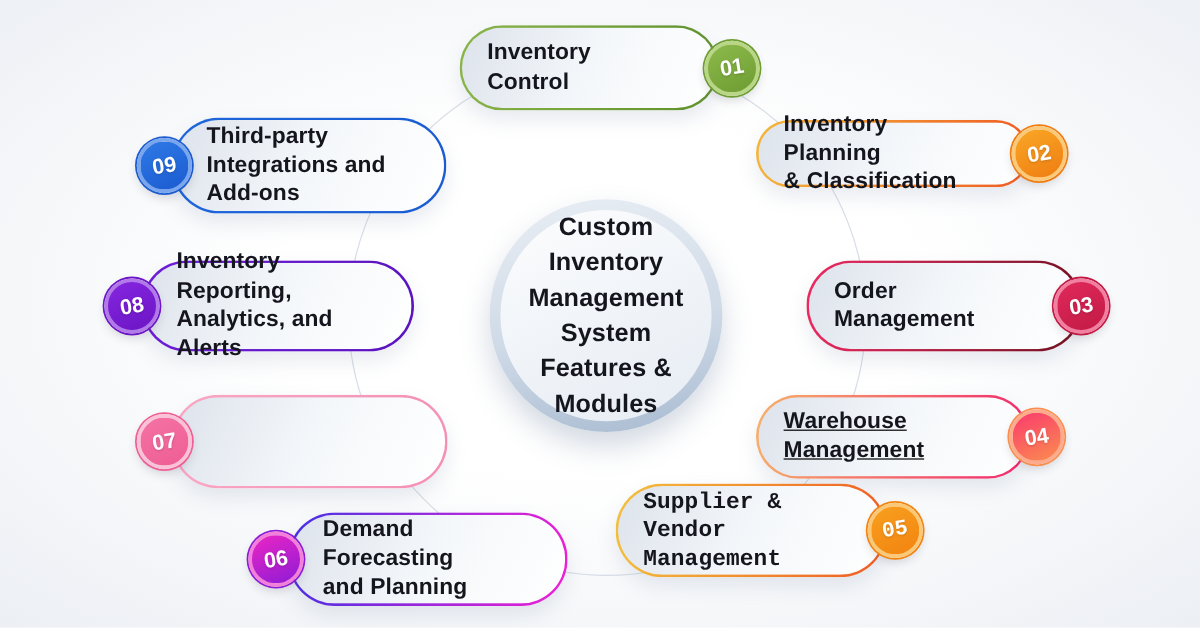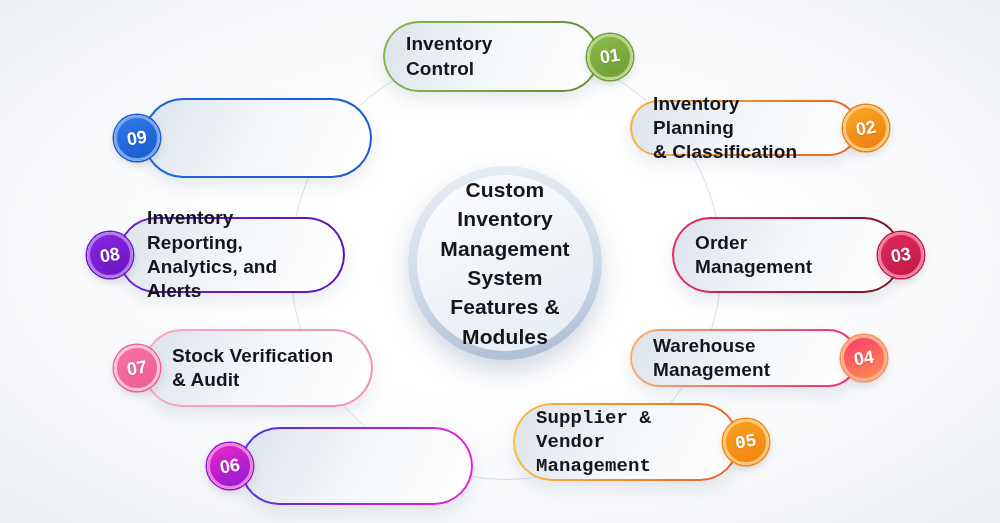--- a/index.html
+++ b/index.html
@@ -59,21 +59,21 @@
     display:flex;align-items:center;justify-content:center;
     color:#ffffff;font-size:18px;font-weight:700;box-sizing:border-box;
   }
   .badge .num{display:inline-block;transform:rotate(-9deg);text-shadow:0 1px 2px rgba(0,0,0,.15);}
   .badge-right .badge{right:var(--boff);}
   .badge-left  .badge{left:var(--boff);}
   
   .pos-1{left:383px;top:21px;width:216px;height:71px;justify-content:flex-end;--boff:-36px;}
   .pos-2{left:630px;top:100px;width:228px;height:56px;--boff:-33px;}
   .pos-3{left:672px;top:217px;width:230px;height:76px;align-items:center;--boff:-24px;}
-  .pos-4{left:630px;top:329px;width:228px;height:58px;--boff:-31px;}
+  .pos-4{left:630px;top:329px;width:228px;height:70px;text-decoration:underline;--boff:-31px;}
   .pos-5{left:513px;top:403px;width:226px;height:78px;font-family:Liberation Mono, monospace;--boff:-32px;}
   .pos-6{left:240px;top:427px;width:233px;height:78px;--boff:-35px;}
   .pos-7{left:143px;top:329px;width:230px;height:78px;--boff:-31px;}
   .pos-8{left:118px;top:217px;width:227px;height:76px;--boff:-33px;}
   .pos-9{left:143px;top:98px;width:229px;height:80px;--boff:-31px;}
 </style>
 </head>
 <body>
 
 <div class="canvas">
@@ -126,37 +126,40 @@
 Management</span>
     <span class="badge">
         <span class="num">05</span>
       </span>
   </div>
 
   <div class="pill badge-left pos-6" style="--b1: #4430e3; --b2: #f01fd3; --g1: #ec26c4; --g2: #8d1bd6; --ring-c: #f27fd9;">
     <span class="badge">
         <span class="num">06</span>
       </span>
+    <span class="label">Demand Forecasting
+and Planning</span>
   </div>
 
   <div class="pill badge-left pos-7" style="--b1: #f8a8c4; --b2: #f48fb4; --g1: #f472a4; --g2: #ef5e94; --ring-c: #fac2d6;">
     <span class="badge">
         <span class="num">07</span>
       </span>
-    <span class="label">Stock Verification
-&amp; Audit</span>
   </div>
 
   <div class="pill badge-left pos-8" style="--b1: #6d1ed8; --b2: #5a13be; --g1: #8526e0; --g2: #6b15c4; --ring-c: #b27ae9;">
     <span class="badge">
         <span class="num">08</span>
       </span>
     <span class="label">Inventory Reporting,
 Analytics, and Alerts</span>
   </div>
 
   <div class="pill badge-left pos-9" style="--b1: #1e66db; --b2: #1a5bd0; --g1: #2f79e6; --g2: #1a5bd0; --ring-c: #7aa6ee;">
     <span class="badge">
         <span class="num">09</span>
       </span>
+    <span class="label">Third-party
+Integrations and
+Add-ons</span>
   </div>
 
 </div>
 
 </body></html>

